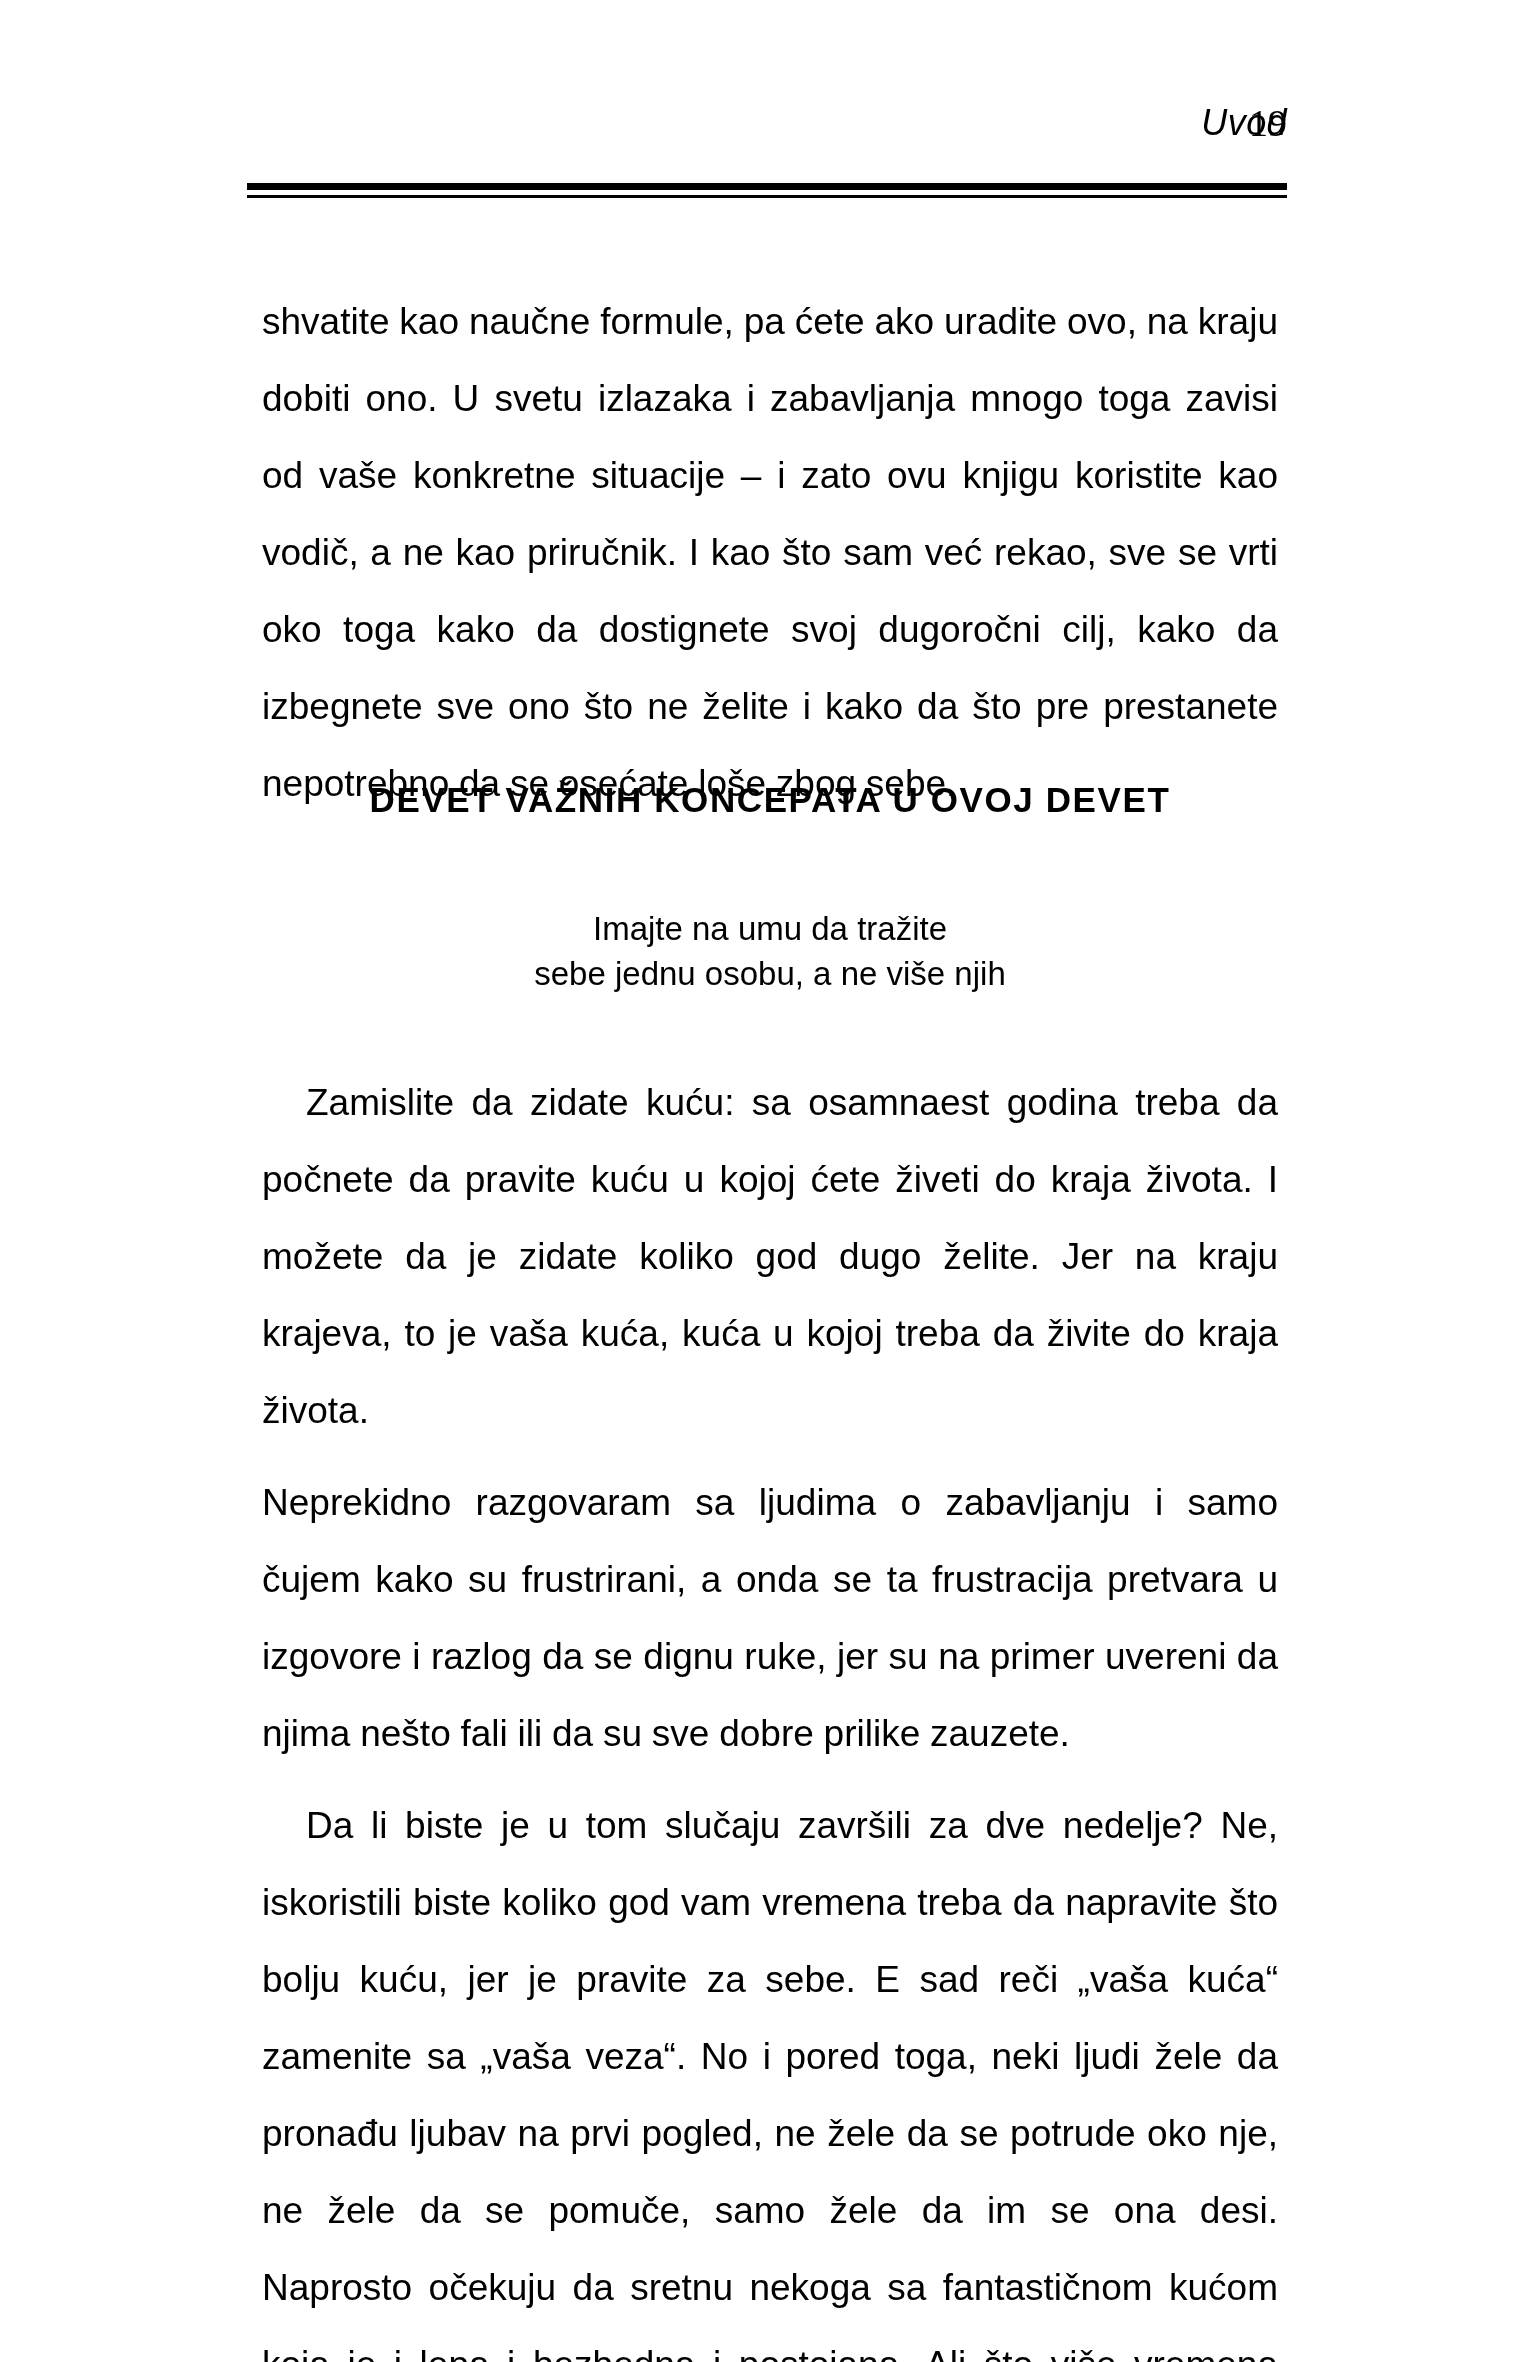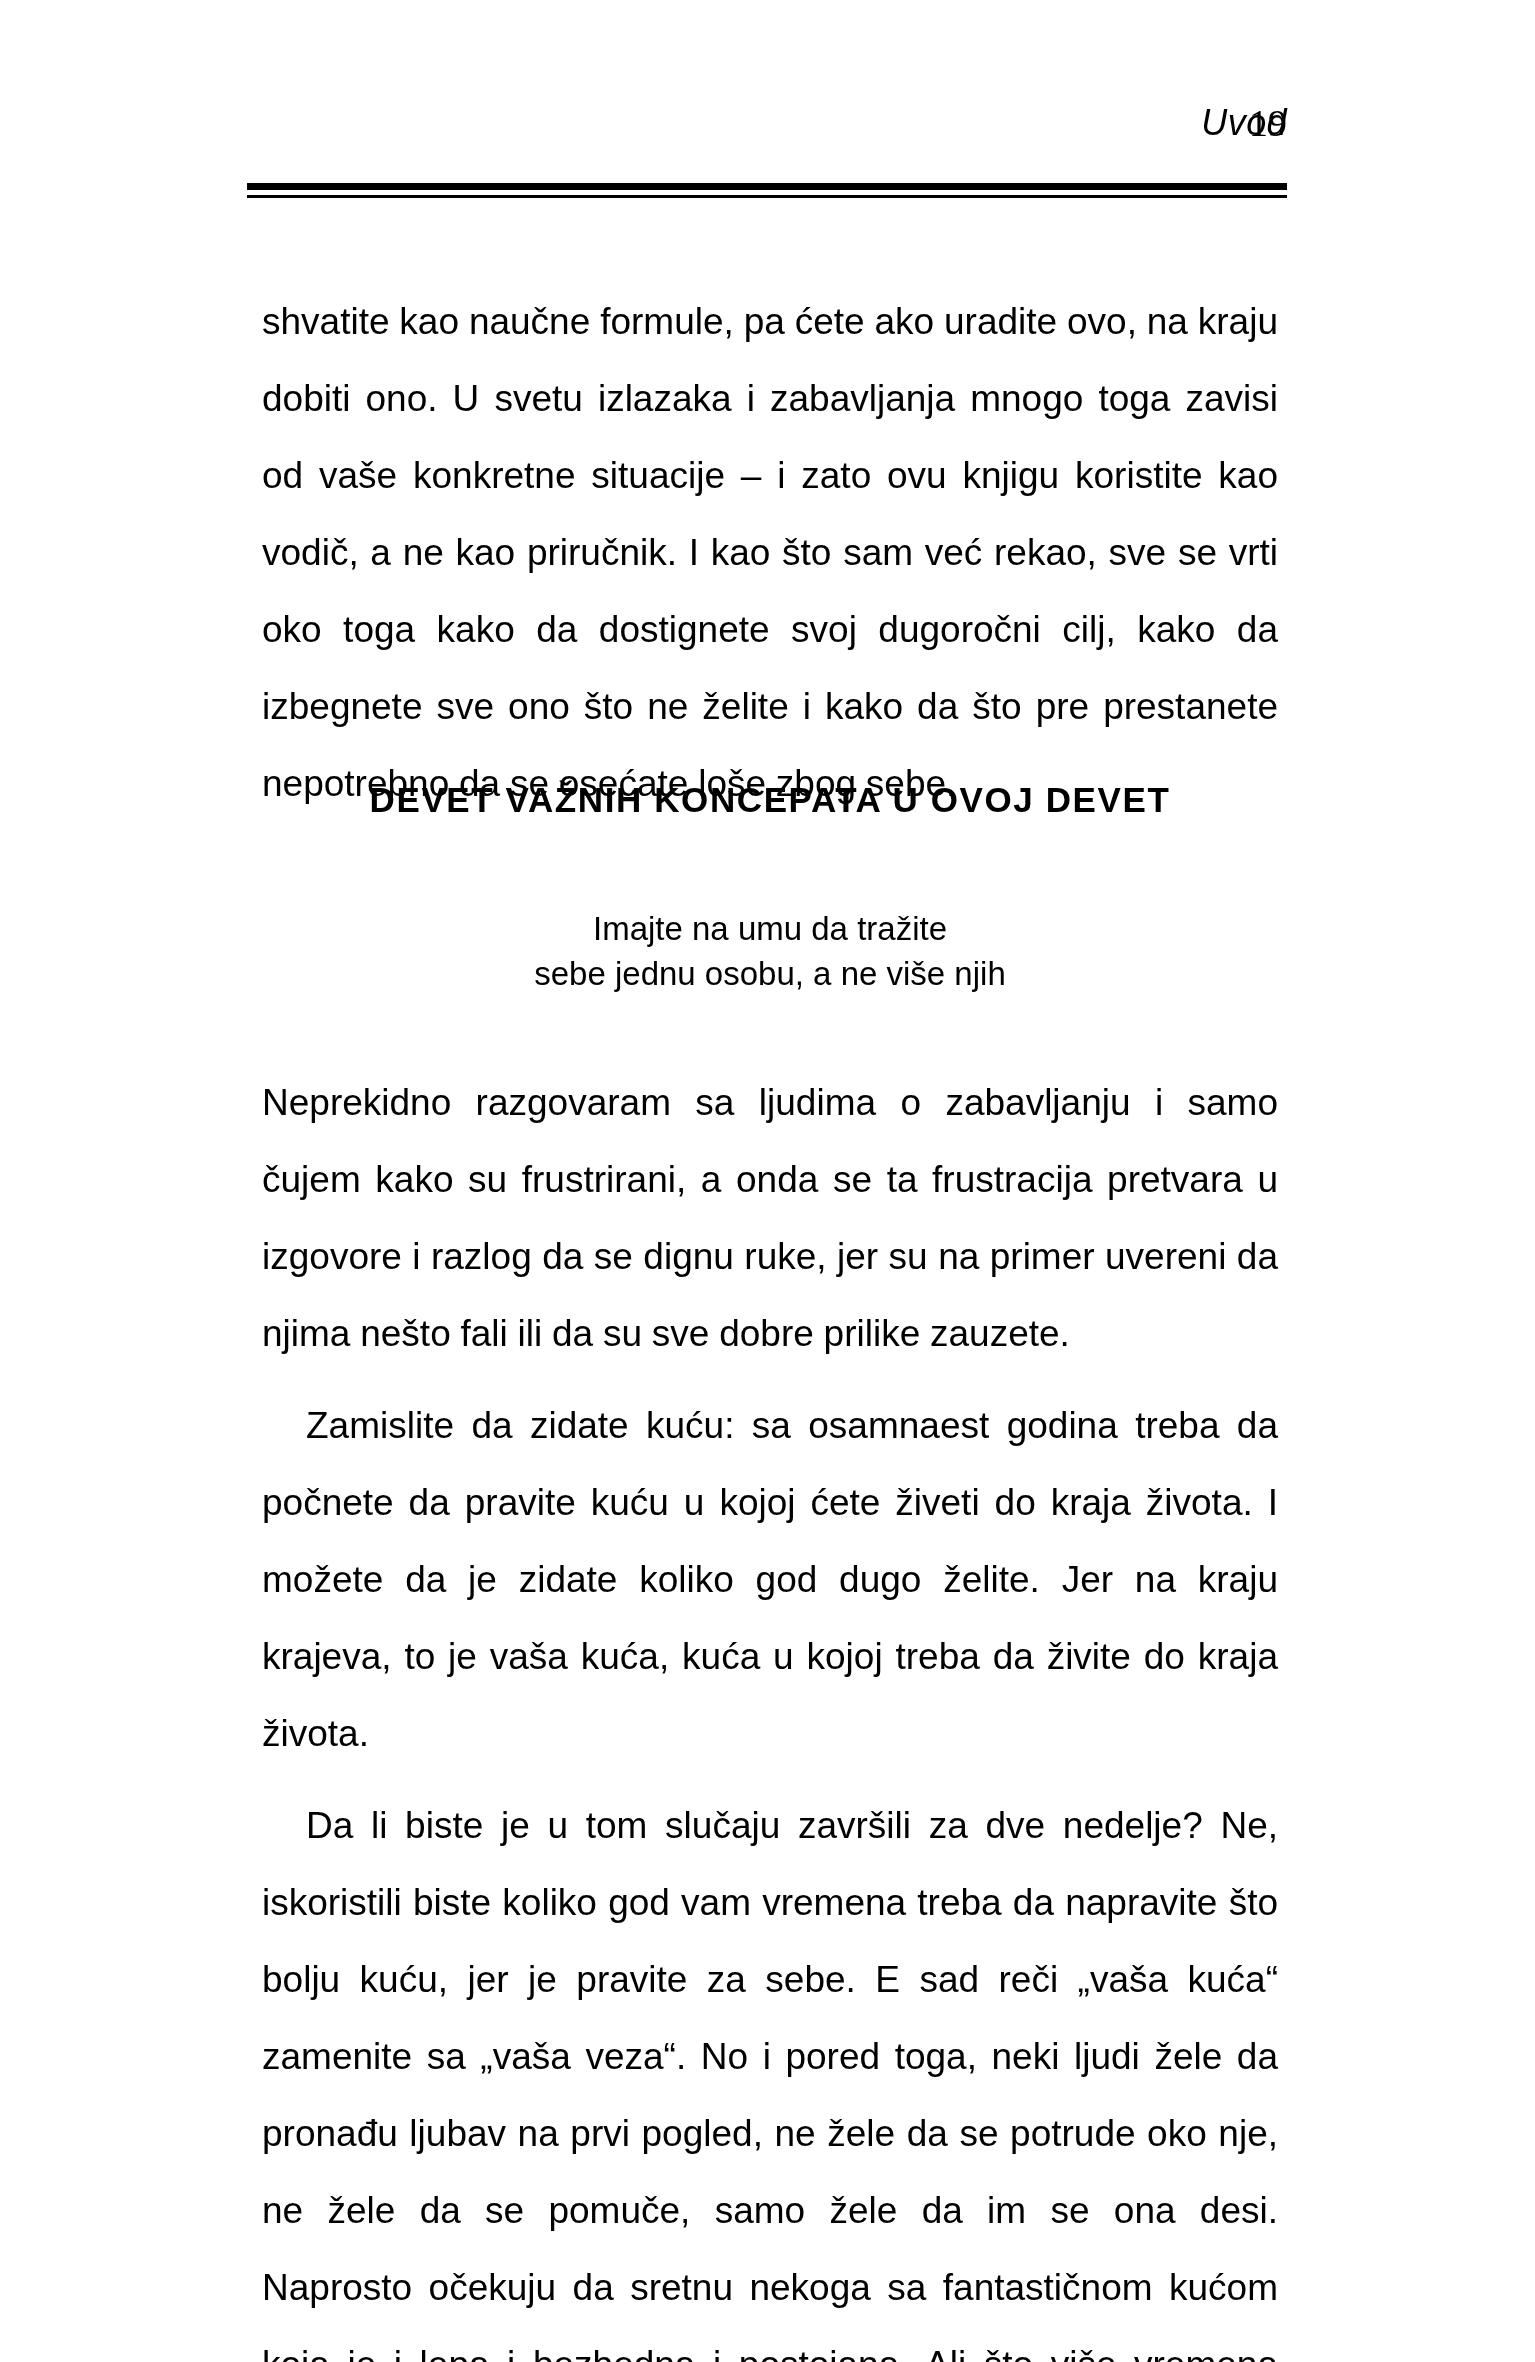--- a/index.html
+++ b/index.html
@@ -168,18 +168,18 @@
   </div>
 
   <div class="block-subheading">
     <h3 class="section-subheading">
       <span class="sub-line">Imajte na umu da tražite</span>
       <span class="sub-line">sebe jednu osobu, a ne više njih</span>
     </h3>
   </div>
 
   <div class="block-body-main">
+    <p class="body indent">Zamislite da zidate kuću: sa osamnaest godina treba da počnete da pravite kuću u kojoj ćete živeti do kraja života. I možete da je zidate koliko god dugo želite. Jer na kraju krajeva, to je vaša kuća, kuća u kojoj treba da živite do kraja života.</p>
     <p class="body">Neprekidno razgovaram sa ljudima o zabavljanju i samo čujem kako su frustrirani, a onda se ta frustracija pretvara u izgovore i razlog da se dignu ruke, jer su na primer uvereni da njima nešto fali ili da su sve dobre prilike zauzete.</p>
-    <p class="body indent">Zamislite da zidate kuću: sa osamnaest godina treba da počnete da pravite kuću u kojoj ćete živeti do kraja života. I možete da je zidate koliko god dugo želite. Jer na kraju krajeva, to je vaša kuća, kuća u kojoj treba da živite do kraja života.</p>
     <p class="body indent">Da li biste je u tom slučaju završili za dve nedelje? Ne, iskoristili biste koliko god vam vremena treba da napravite što bolju kuću, jer je pravite za sebe. E sad reči „vaša kuća“ zamenite sa „vaša veza“. No i pored toga, neki ljudi žele da pronađu ljubav na prvi pogled, ne žele da se potrude oko nje, ne žele da se pomuče, samo žele da im se ona desi. Naprosto očekuju da sretnu nekoga sa fantastičnom kućom koja je i lepa i bezbedna i postojana. Ali što više vremena posvetimo tome da na svojoj kući postavimo dobar temelj, da napravimo čvrstu konstrukciju, da dobro sprovedemo kablove, struju i vodu, to će naša kuća biti bezbednija, lepša i postojanija.</p>
   </div>
 
 </div>
 
 </body></html>

